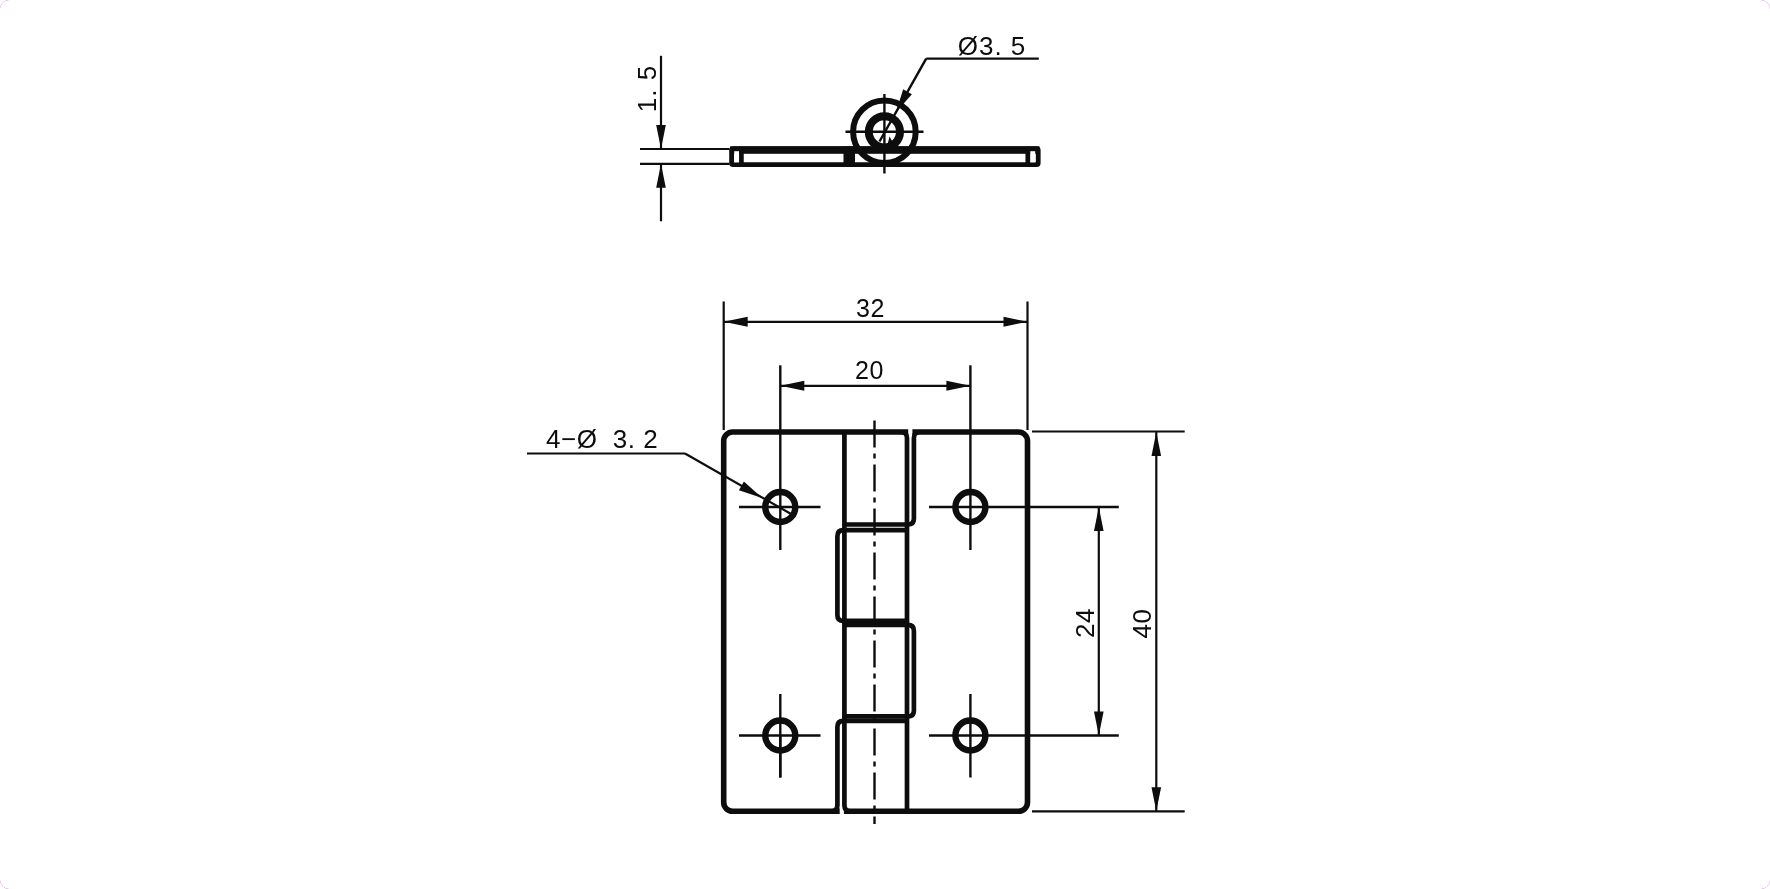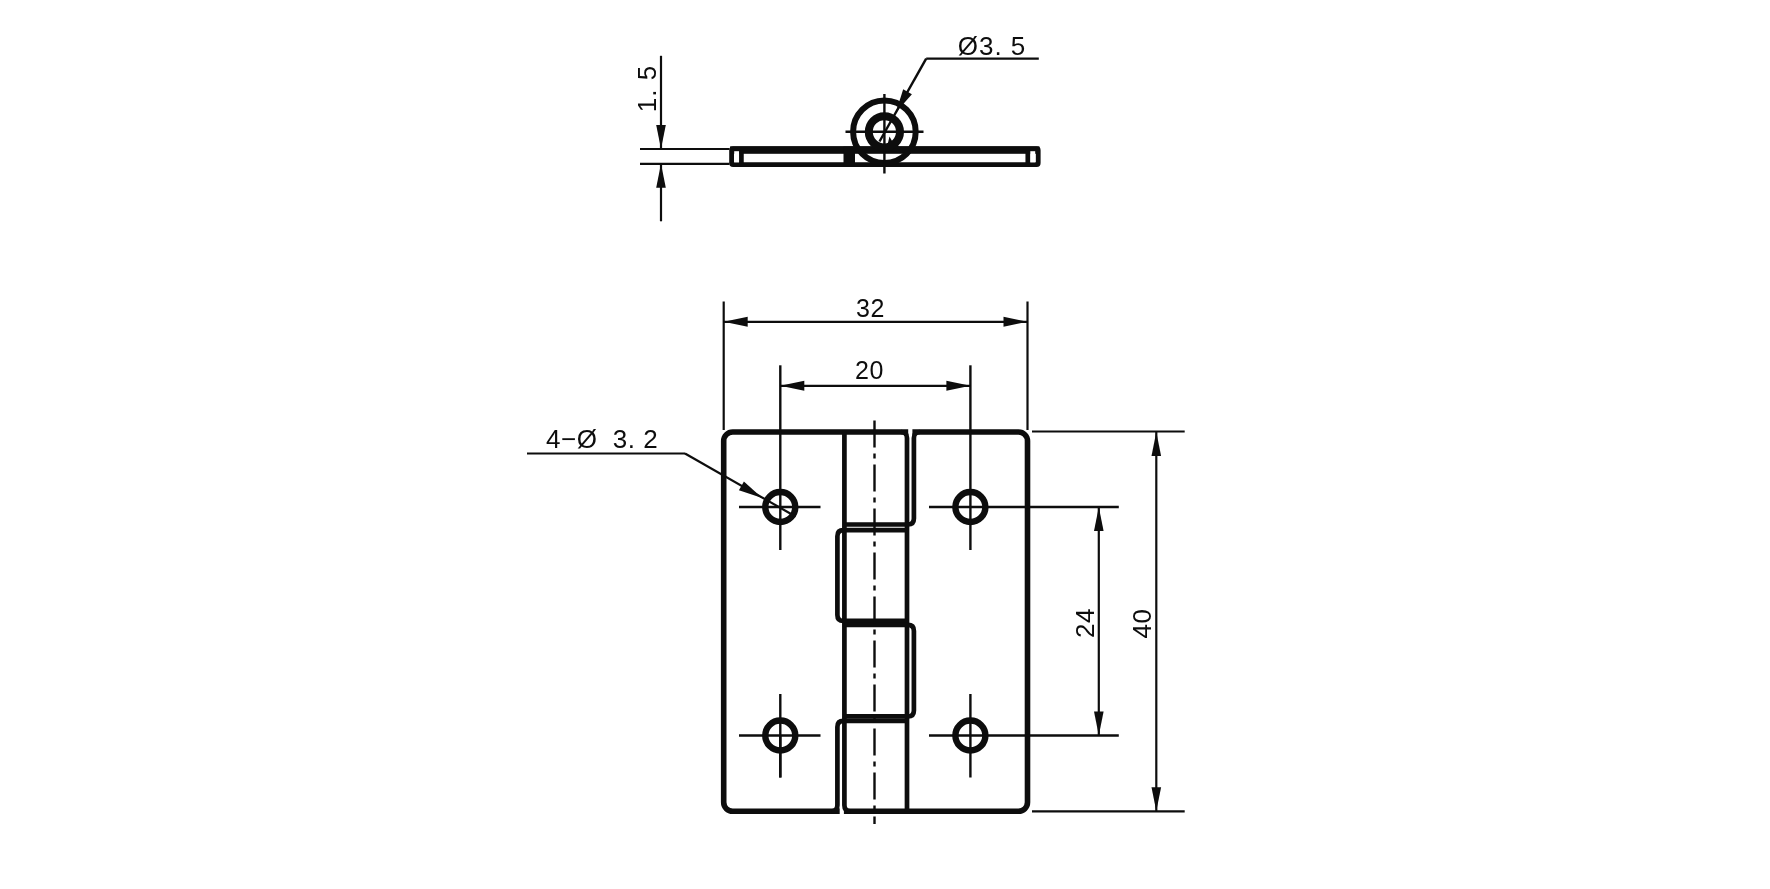--- a/index.html
+++ b/index.html
@@ -1,16 +1,16 @@
 <!DOCTYPE html>
 <html><head>
 <meta charset="utf-8">
 <style>
   html,body{margin:0;padding:0;background:#ffffff;}
-  .wrap{width:1770px;height:889px;position:relative;background:#a21caf;overflow:hidden;}
+  .wrap{width:1770px;height:889px;position:relative;background:#a21caf;overflow:hidden;border-radius:9px;}
   text{font-family:"Liberation Sans", sans-serif;fill:#0d0d0d;}
 </style>
 </head>
 <body>
 <div class="wrap">
 <svg style="filter:blur(0.6px)" width="1770" height="889" viewBox="0 0 1770 889" xmlns="http://www.w3.org/2000/svg">
   <rect x="0" y="0" width="1770" height="889" fill="#ffffff"></rect>
 
   <g stroke="#0d0d0d" fill="none">
 

